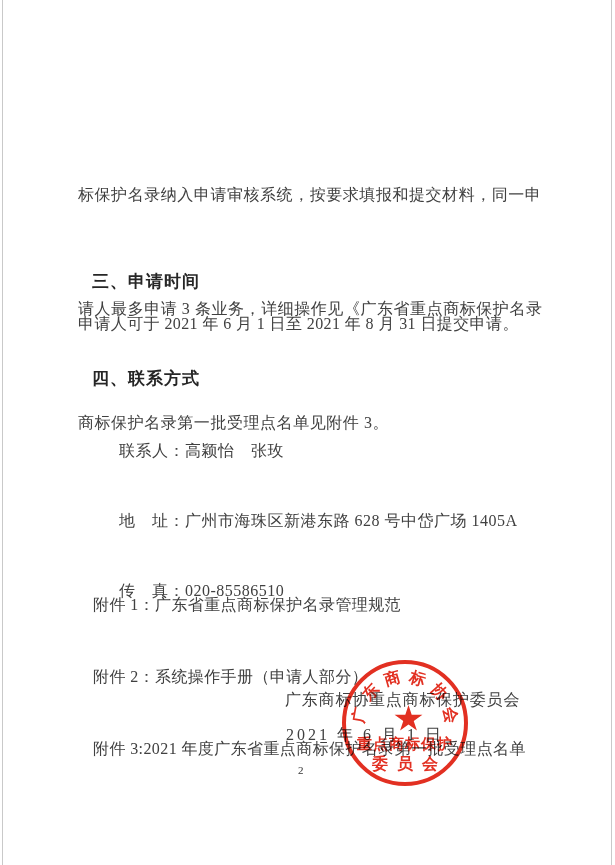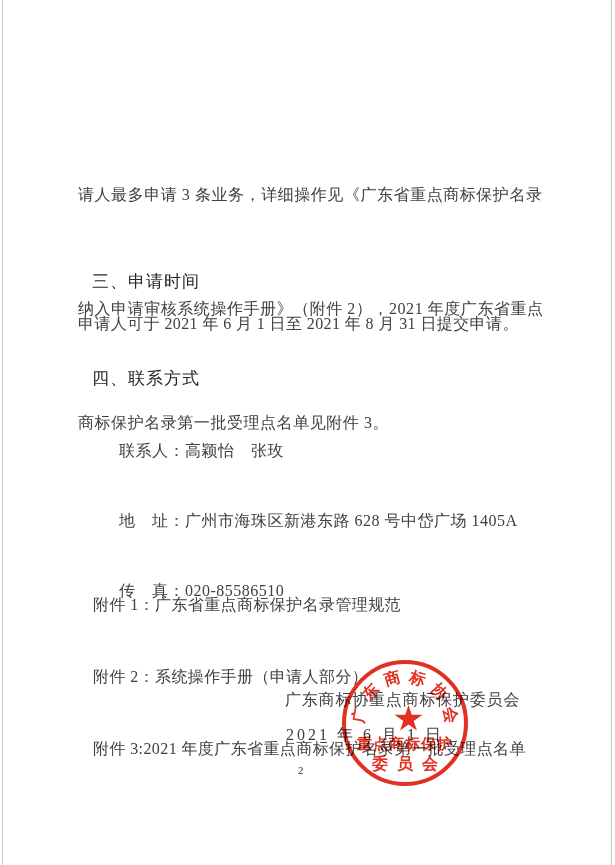--- a/index.html
+++ b/index.html
@@ -21,21 +21,21 @@
   .edge-left{left:2px;}
   .edge-right{left:611px;}
 
   .abs{position:absolute;white-space:pre;}
 
   
   .para{left:78px;top:100px;width:472px;font-size:16px;line-height:38px;letter-spacing:0.55px;}
   .para .line{white-space:pre;}
 
   
-  .heading{font-size:17px;font-weight:normal;color:var(--ink-bold);letter-spacing:1px;}
+  .heading{font-size:17px;font-weight:bold;color:var(--ink-bold);letter-spacing:1px;}
   .h-three{left:92px;top:270px;}
   .h-four{left:92px;top:367px;}
 
   .s3-body{left:78px;top:306px;font-size:16px;letter-spacing:0.4px;margin-top:8px;}
 
   
   .contacts{left:95px;top:398px;font-size:16px;}
   .contact-row{height:34px;line-height:34px;white-space:pre;letter-spacing:0.5px;margin-left:24px;}
 
   
@@ -74,22 +74,22 @@
   .stamp-line1{top:73px;font-size:15px;letter-spacing:1px;}
   .stamp-line2{top:92px;font-size:16px;letter-spacing:9px;text-indent:9px;}
 </style>
 </head>
 <body>
 
 <div class="edge edge-left"></div>
 <div class="edge edge-right"></div>
 
 <div class="abs para">
+  <div class="line">标保护名录纳入申请审核系统，按要求填报和提交材料，同一申</div>
   <div class="line">请人最多申请 3 条业务，详细操作见《广东省重点商标保护名录</div>
-  <div class="line">纳入申请审核系统操作手册》（附件 2），2021 年度广东省重点</div>
   <div class="line">商标保护名录第一批受理点名单见附件 3。</div>
 </div>
 
 <div class="abs heading h-three">三、申请时间</div>
 <div class="abs s3-body">申请人可于 2021 年 6 月 1 日至 2021 年 8 月 31 日提交申请。</div>
 
 <div class="abs heading h-four">四、联系方式</div>
 
 <div class="abs contacts">
   <div class="contact-row"><span>联系人：</span><span>高颖怡　张玫</span></div>

